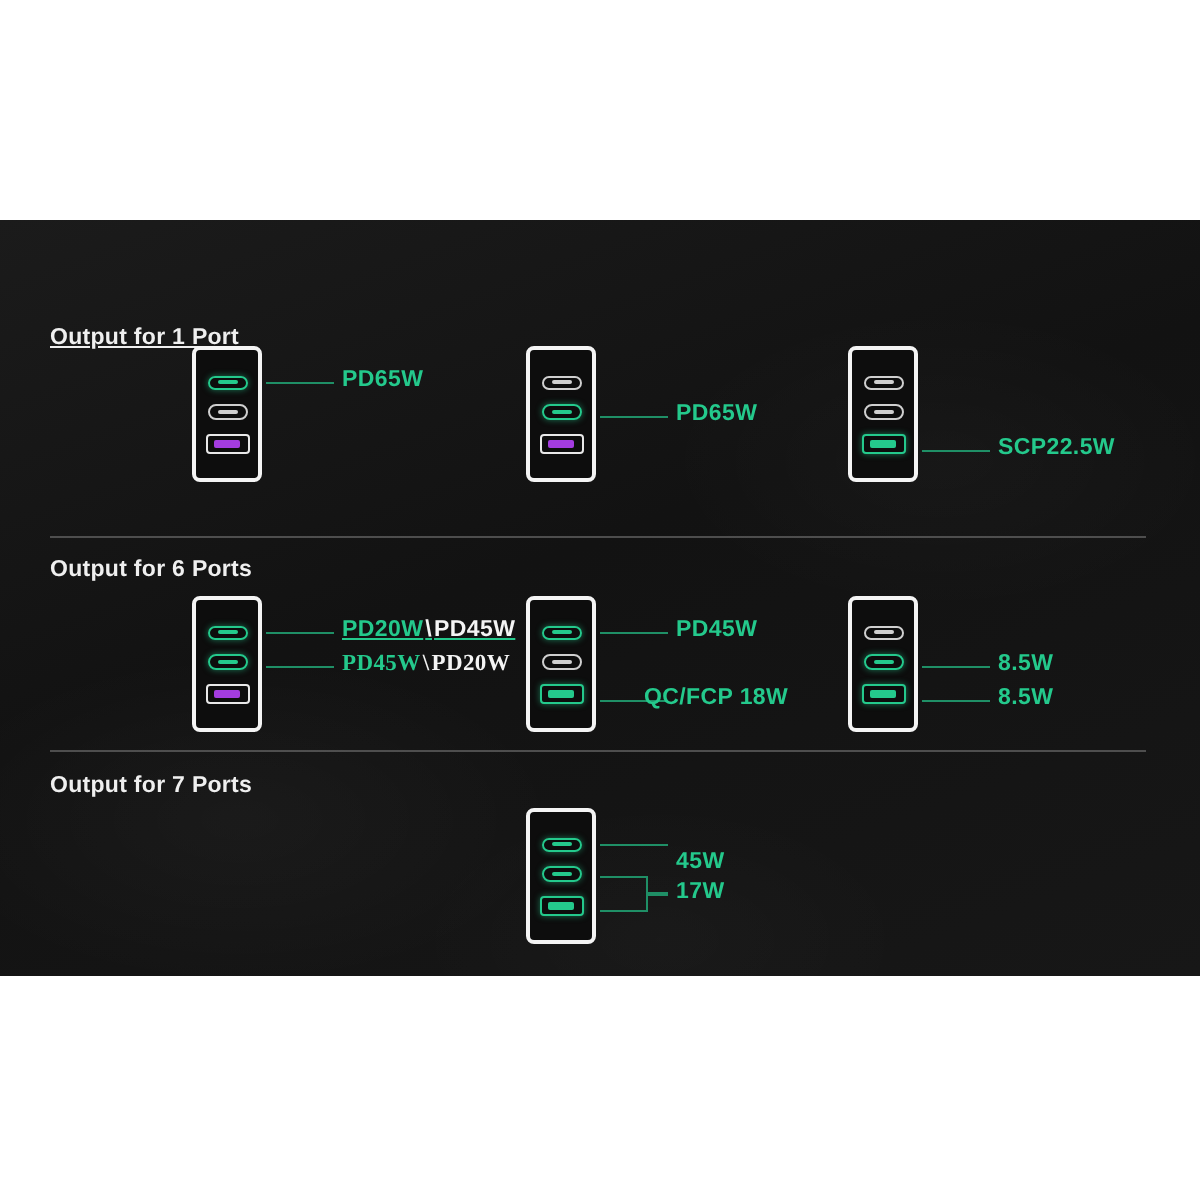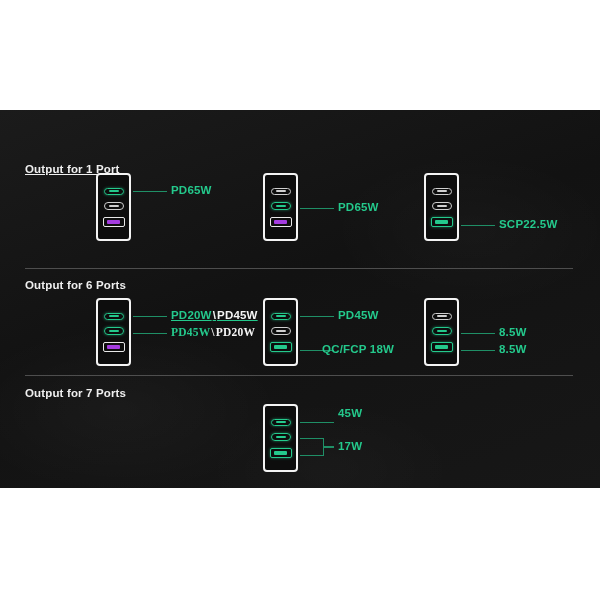--- a/index.html
+++ b/index.html
@@ -219,21 +219,21 @@
           </div>
         <div class="port-c on">
             <span class="bar"></span>
           </div>
         <div class="port-a on">
             <span class="bar"></span>
           </div>
       </div>
     </div>
     <div class="lead" style="left:300px;top:311.5px;width:34px;"></div>
-    <div class="lbl" style="left:338px;top:298px;"><span>45W</span></div>
+    <div class="lbl" style="left:338px;top:316px;"><span>45W</span></div>
 
     <div class="bracket" style="left:300px;top:328px;width:34px;height:18px;">
       <i style="left:0;top:0;width:24px;height:1.4px;"></i>
       <i style="left:0;top:16.6px;width:24px;height:1.4px;"></i>
       <i style="left:22.6px;top:0;width:1.4px;height:18px;"></i>
       <i style="left:22.6px;top:8.3px;width:11.4px;height:1.4px;"></i>
     </div>
     <div class="lbl" style="left:338px;top:331px;"><span>17W</span></div>
 
   </div>

